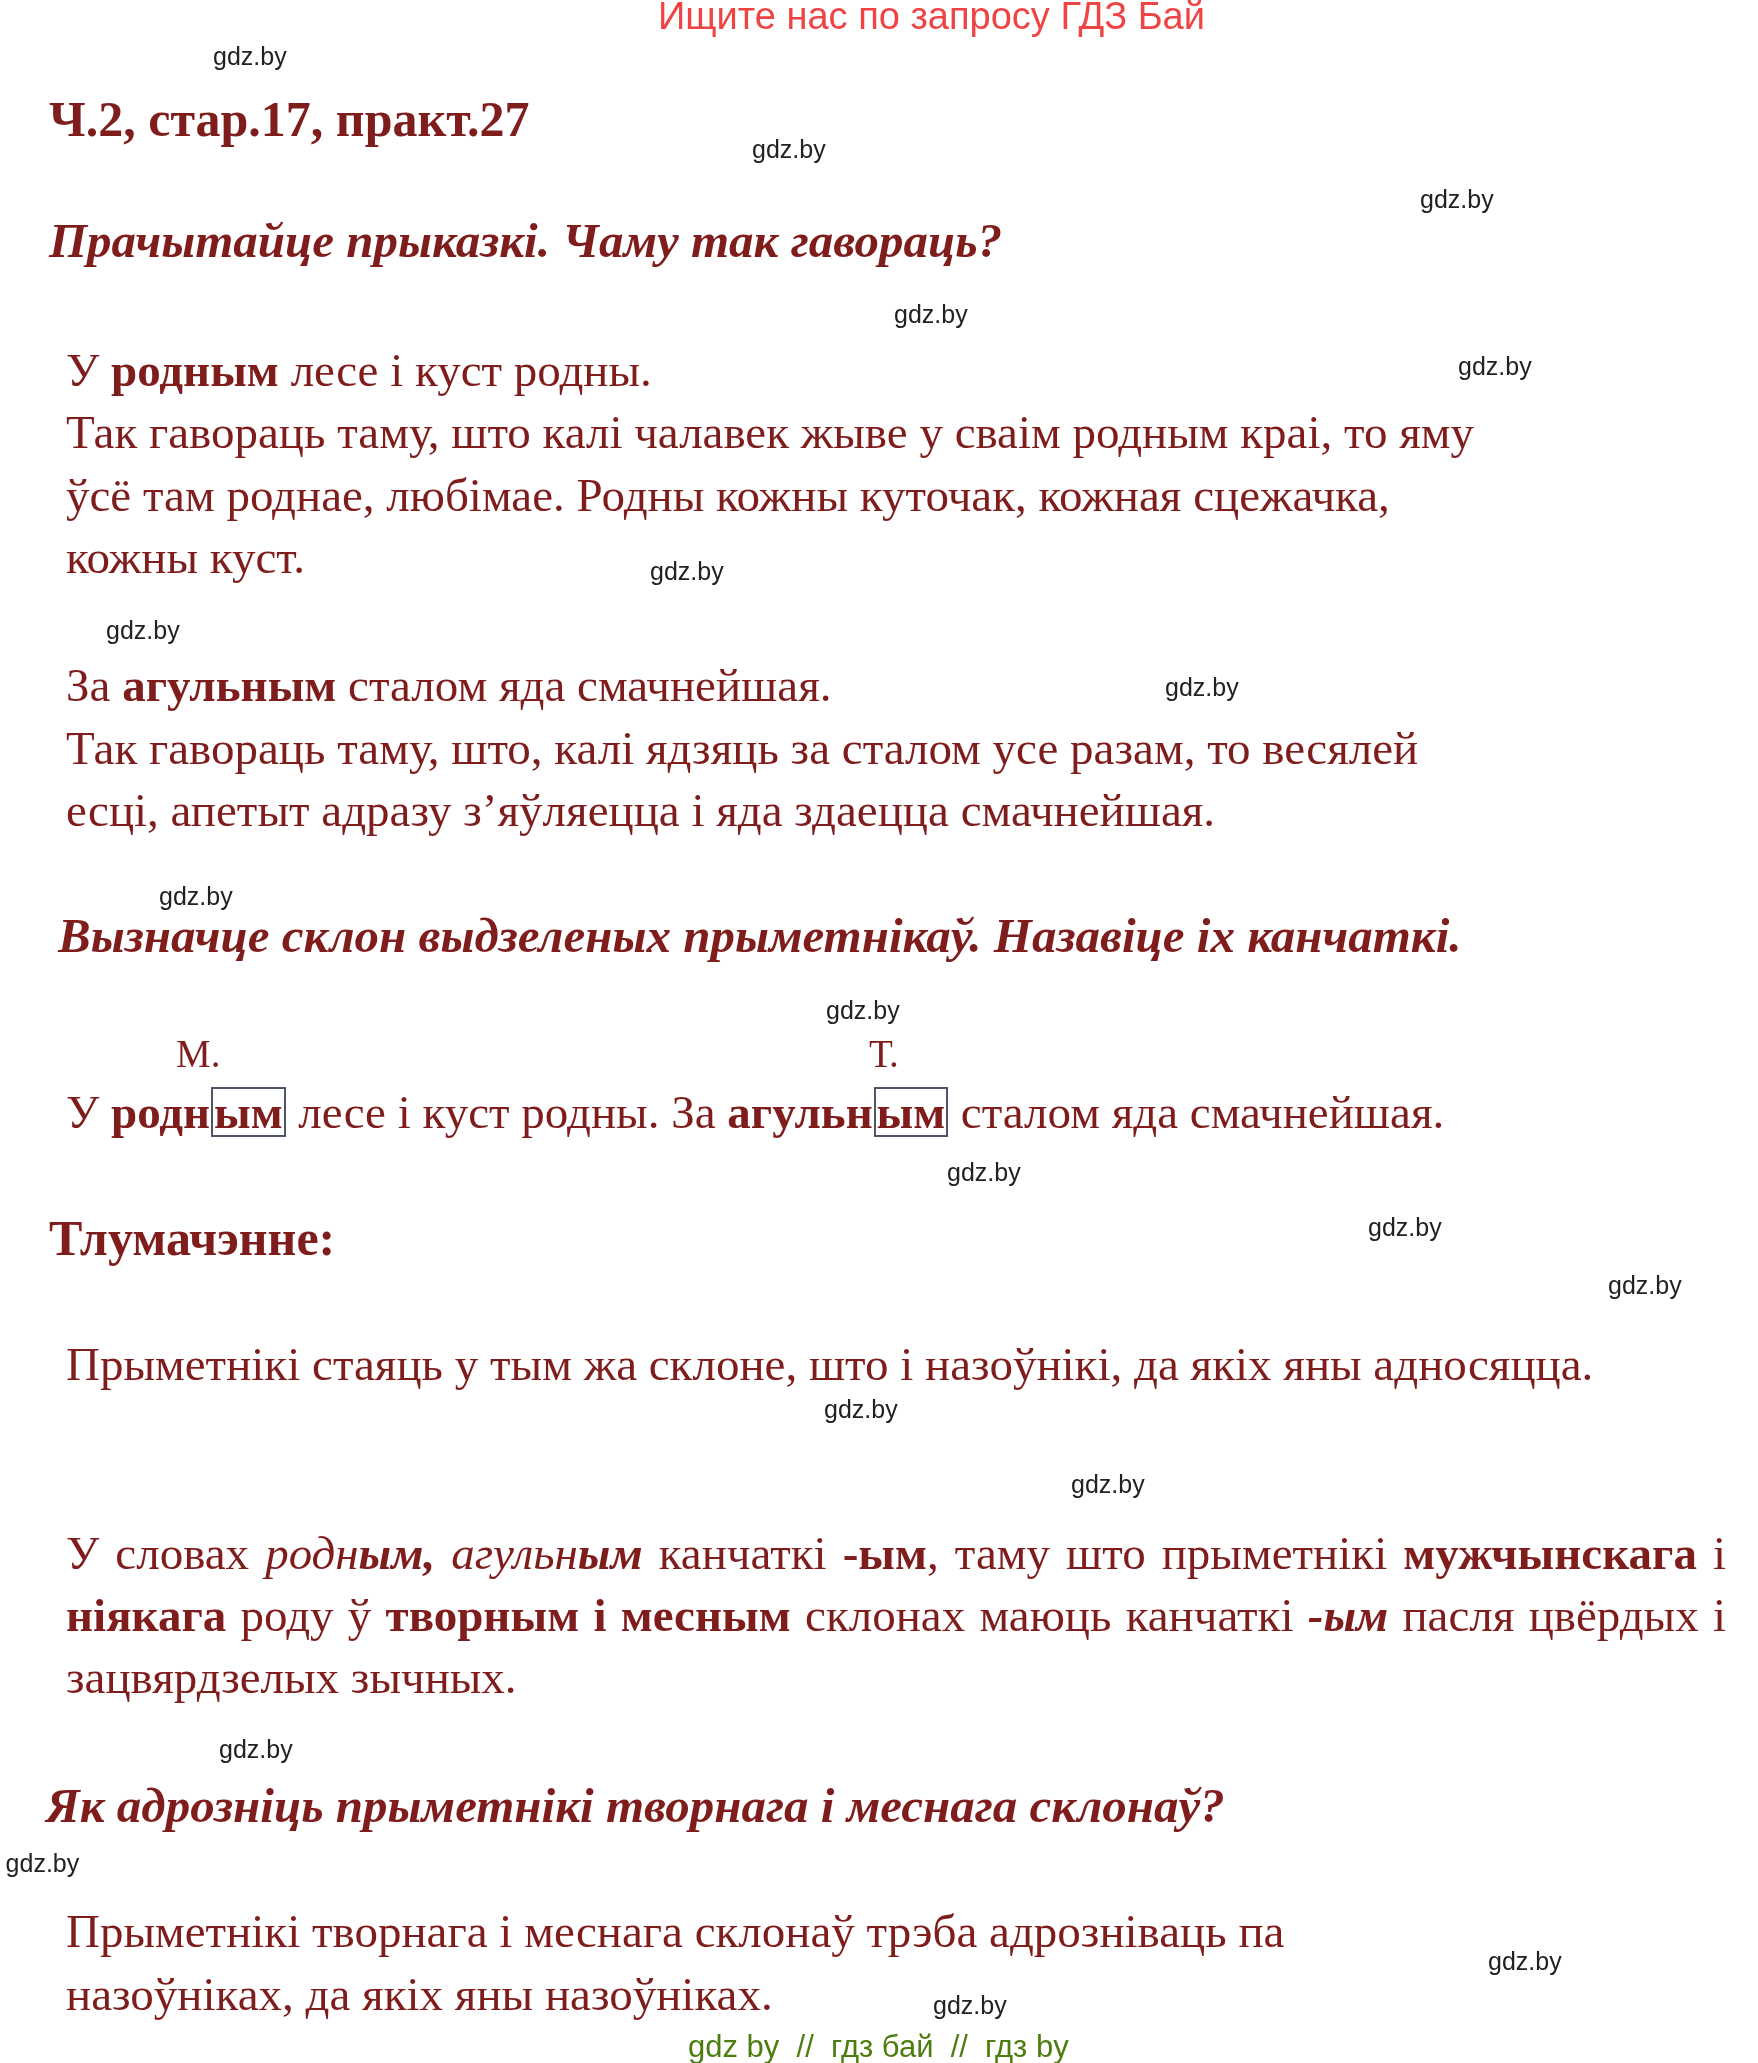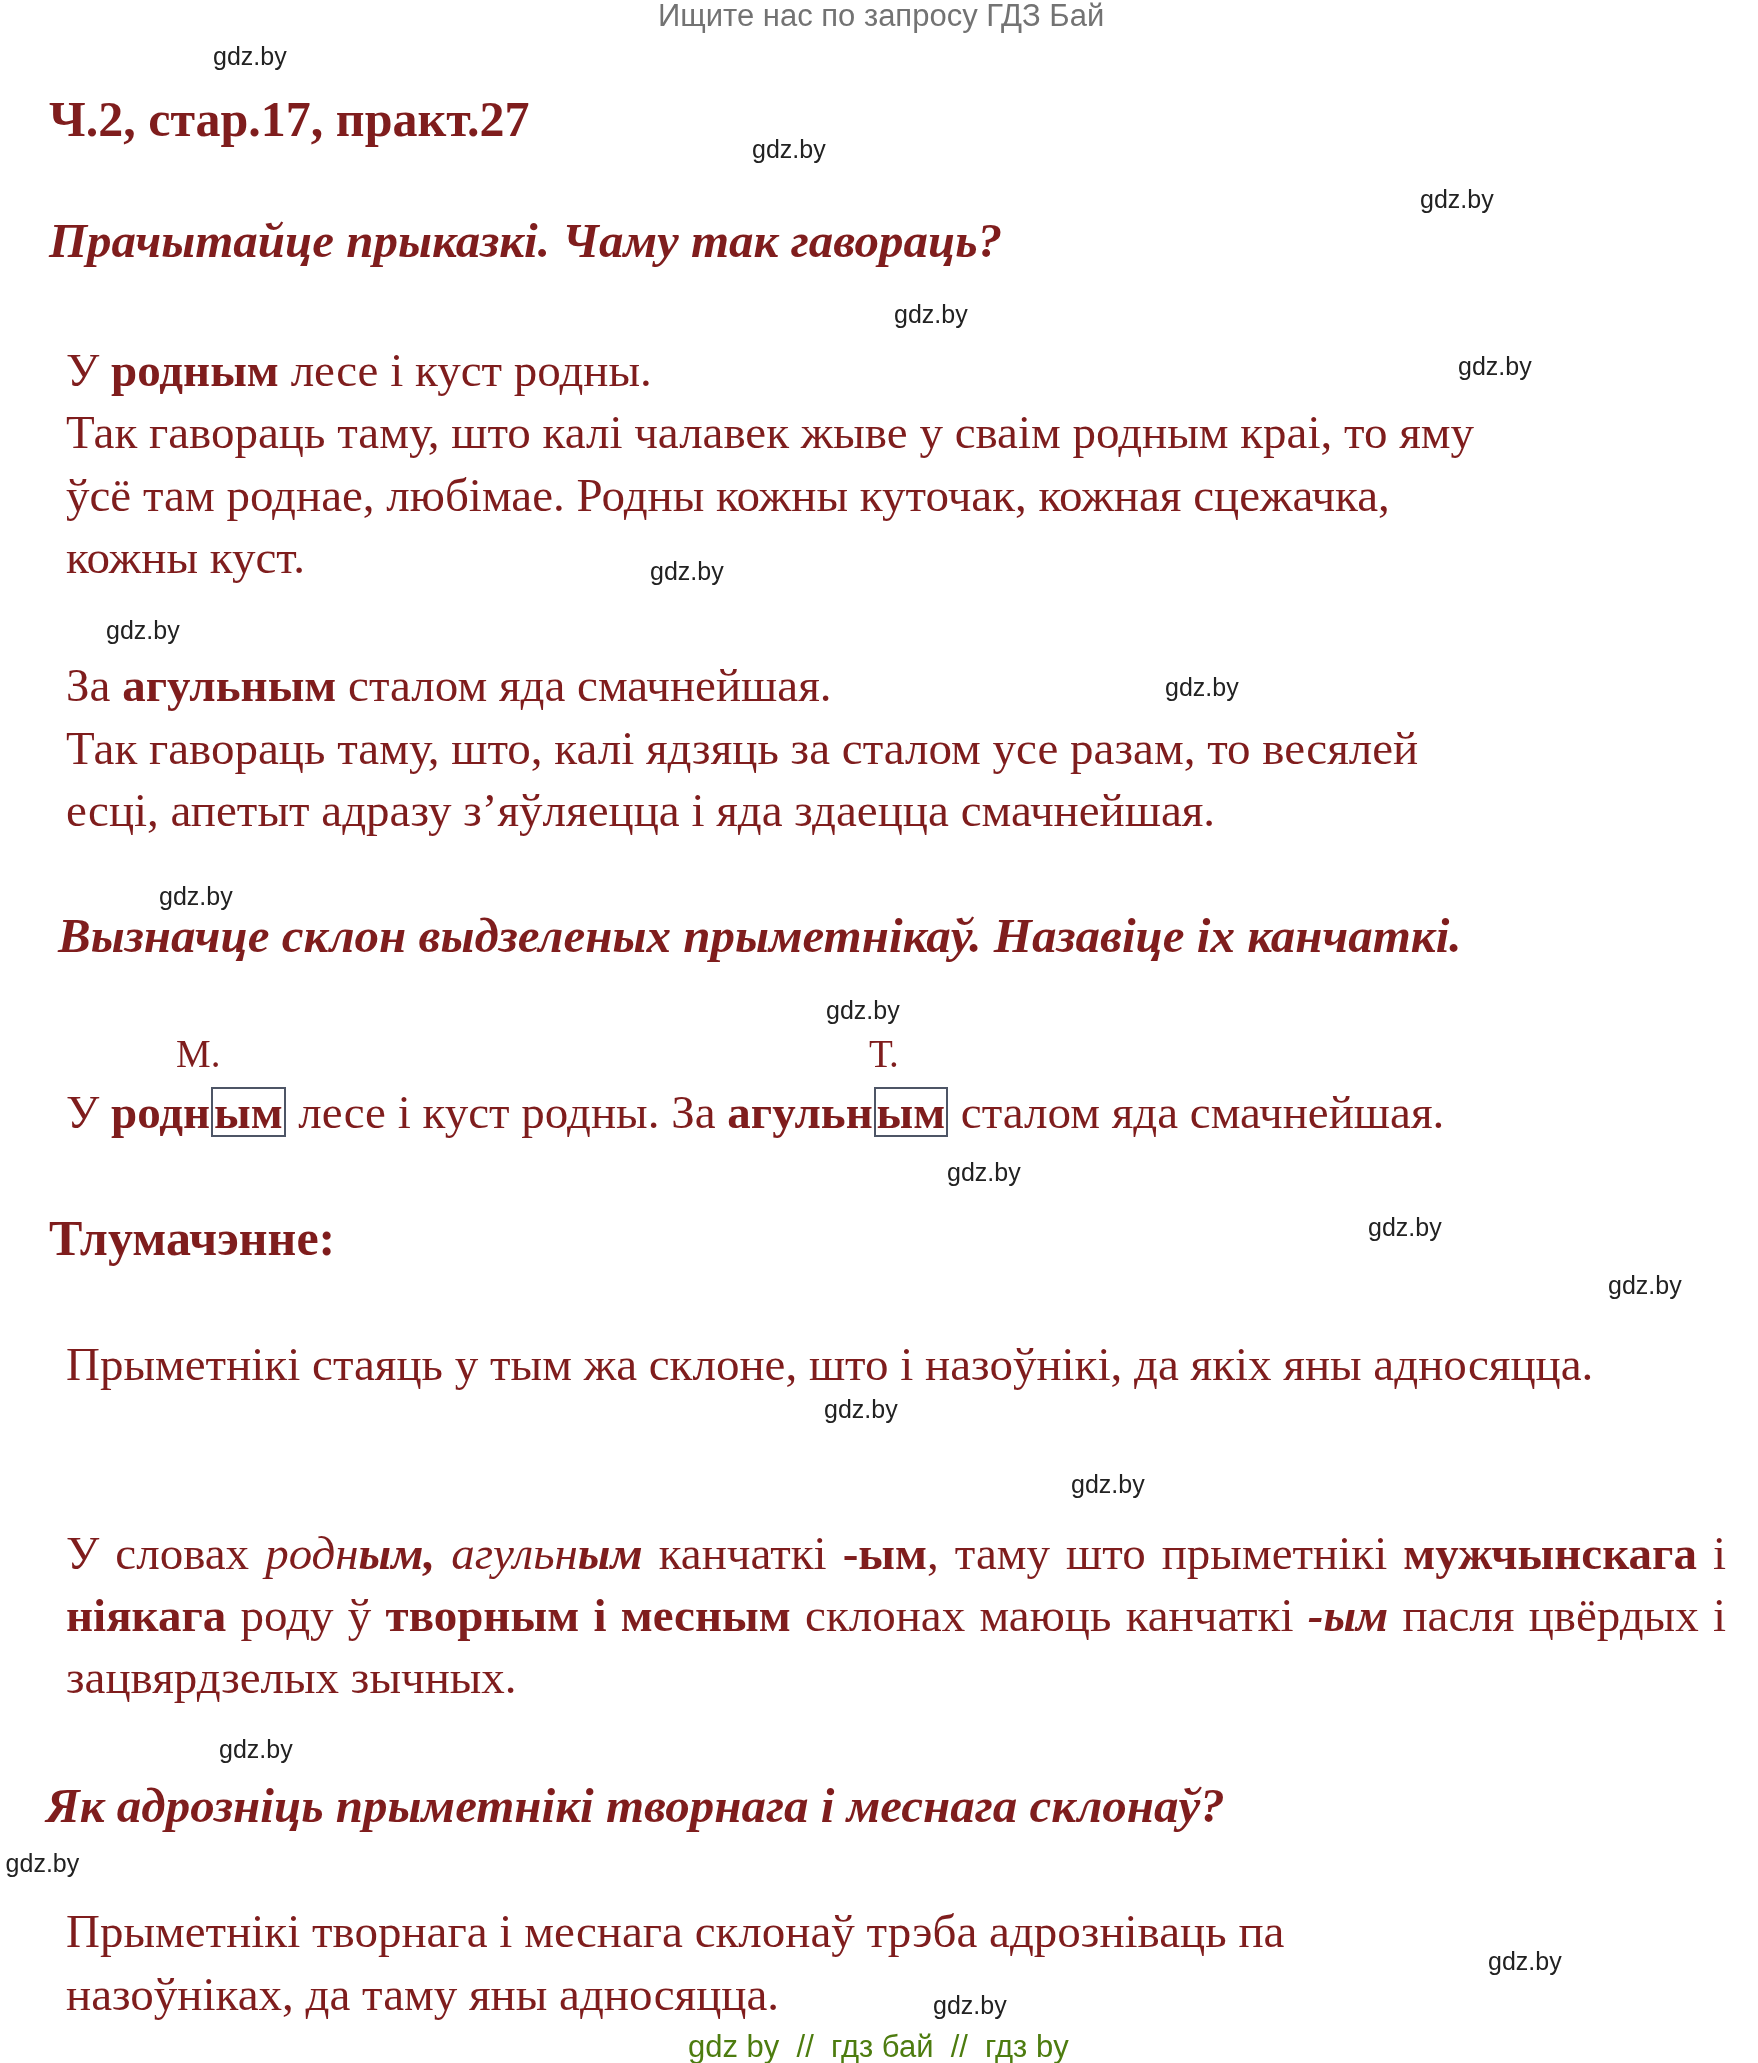--- a/index.html
+++ b/index.html
@@ -1,20 +1,20 @@
 <!DOCTYPE html>
 <html style="font-size:15px"><head>
 <meta charset="utf-8">
 <style>
   html, body { margin: 0; padding: 0; background: #ffffff; }
   body { width: 1759px; height: 2064px; position: relative; overflow: hidden; }
   .abs { position: absolute; white-space: nowrap; }
   .serif { font-family: "Liberation Serif", "DejaVu Serif", serif; color: #7f1d1d; }
   .sans { font-family: "Liberation Sans", "DejaVu Sans", sans-serif; }
-  .top-banner { font-size: 31px; color: #737373; line-height: 32px; }
+  .top-banner { font-size: 38px; color: #ef4444; line-height: 32px; }
   .wm { font-size: 25px; color: #222; line-height: 28px; }
   .title { font-size: 50px; font-weight: bold; line-height: 56px; }
   .task { font-size: 49px; font-weight: bold; font-style: italic; line-height: 56px; }
   .body { font-size: 47px; line-height: 62px; margin-left: 17px; }
   .b { font-weight: bold; }
   .i { font-style: italic; }
   .box { display: inline-block; border: 2.8px solid #4d5566; padding: 0 0.9px; line-height: 46px; margin: 0 0.9px; }
   .case-label { font-size: 39px; line-height: 43px; }
   .justify { white-space: normal; text-align: justify; text-align-last: left; width: 1660px; }
   .footer { font-size: 31px; color: #4d7c0f; line-height: 33px; }
@@ -74,16 +74,16 @@
 
 <div class="abs serif body justify" style="left:49px; top:1333px;">Прыметнікі стаяць у тым жа склоне, што і назоўнікі, да якіх яны адносяцца.</div>
 
 <div class="abs serif body justify" style="left:49px; top:1522px;">
   <span>У словах </span><span class="i">родн</span><span class="i b">ым,</span><span> </span><span class="i">агульн</span><span class="i b">ым</span><span> канчаткі </span><span class="b">-ым</span><span>, таму што прыметнікі </span><span class="b">мужчынскага</span><span> і </span><span class="b">ніякага</span><span> роду ў </span><span class="b">творным і месным</span><span> склонах маюць канчаткі </span><span class="b i">-ым</span><span> пасля цвёрдых і зацвярдзелых зычных.</span>
 </div>
 
 <div class="abs serif task" style="left:46px; top:1778px;">Як адрозніць прыметнікі творнага і меснага склонаў?</div>
 
 <div class="abs serif body" style="left:49px; top:1900px;">Прыметнікі творнага і меснага склонаў трэба адрозніваць па</div>
-<div class="abs serif body" style="left:49px; top:1963px;">назоўніках, да таму яны адносяцца.</div>
+<div class="abs serif body" style="left:49px; top:1963px;">назоўніках, да якіх яны назоўніках.</div>
 
 <div class="abs sans footer" style="left:688px; top:2030px; white-space: pre;">gdz by  //  гдз бай  //  гдз by</div>
 
 
 </body></html>

